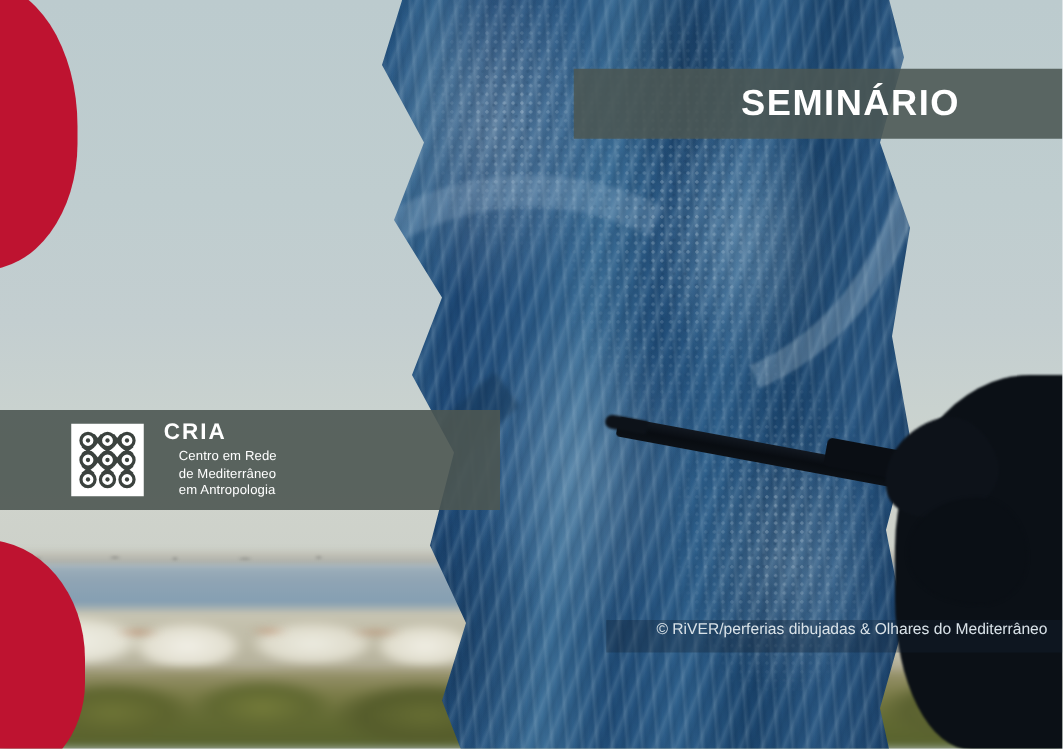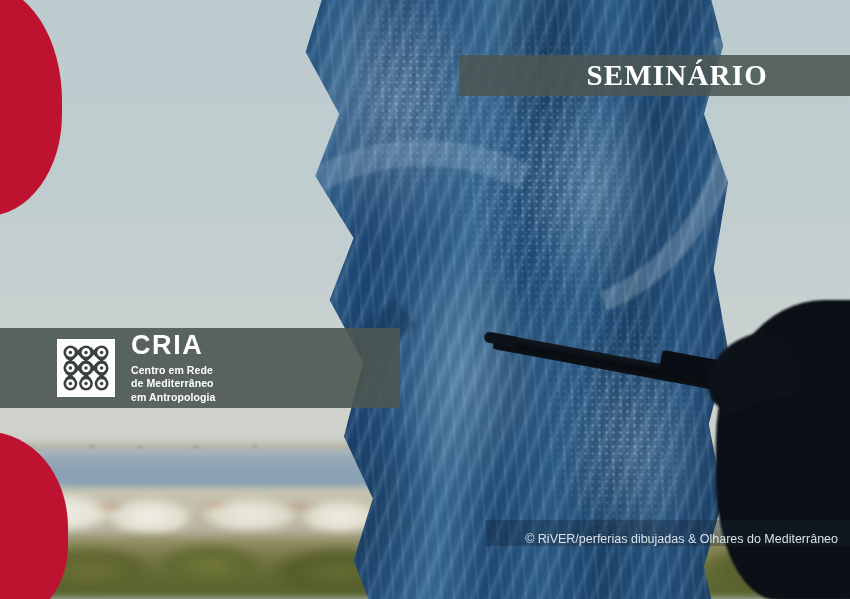--- a/index.html
+++ b/index.html
@@ -340,26 +340,25 @@
     height: 190px;
     border-radius: 50% 50% 40% 8% / 52% 50% 40% 8%;
   }
 
   
   .top-banner {
     position: absolute;
     left: 459px;
     top: 55px;
     right: 0;
-    height: 41px;
+    height: 56px;
     background: rgba(75,86,83,0.88);
     display: flex;
     align-items: center;
     justify-content: flex-end;
-    font-family: Liberation Serif, serif;
   }
   .top-banner-title {
     color: #ffffff;
     font-size: 29px;
     font-weight: bold;
     letter-spacing: 1.2px;
     padding-right: 82px;
     white-space: nowrap;
   }
 
@@ -382,41 +381,42 @@
     display: flex;
     align-items: center;
     justify-content: center;
   }
   .logo-text {
     margin-left: 16px;
     color: #ffffff;
     line-height: 1;
   }
   .logo-title {
-    font-size: 27px;
+    font-size: 18px;
     font-weight: bold;
     letter-spacing: 1.6px;
     margin-bottom: 5px;
   }
   .logo-sub {
     font-size: 10.5px;
-    font-weight: bold;
+    font-weight: normal;
     line-height: 1.28;
     letter-spacing: .1px;
+    margin-left: 12px;
   }
 
   .credit-bar {
     position: absolute;
     left: 485px;
-    top: 520px;
+    top: 496px;
     right: 0;
     height: 26px;
     background: rgba(20,34,52,0.34);
     display: flex;
-    align-items: flex-end;
+    align-items: flex-start;
     justify-content: flex-end;
     padding-left: 16px;
   }
   .credit-text {
     color: #d9e2e8;
     font-size: 12.5px;
     padding-right: 12px;
     white-space: nowrap;
   }
 </style>

